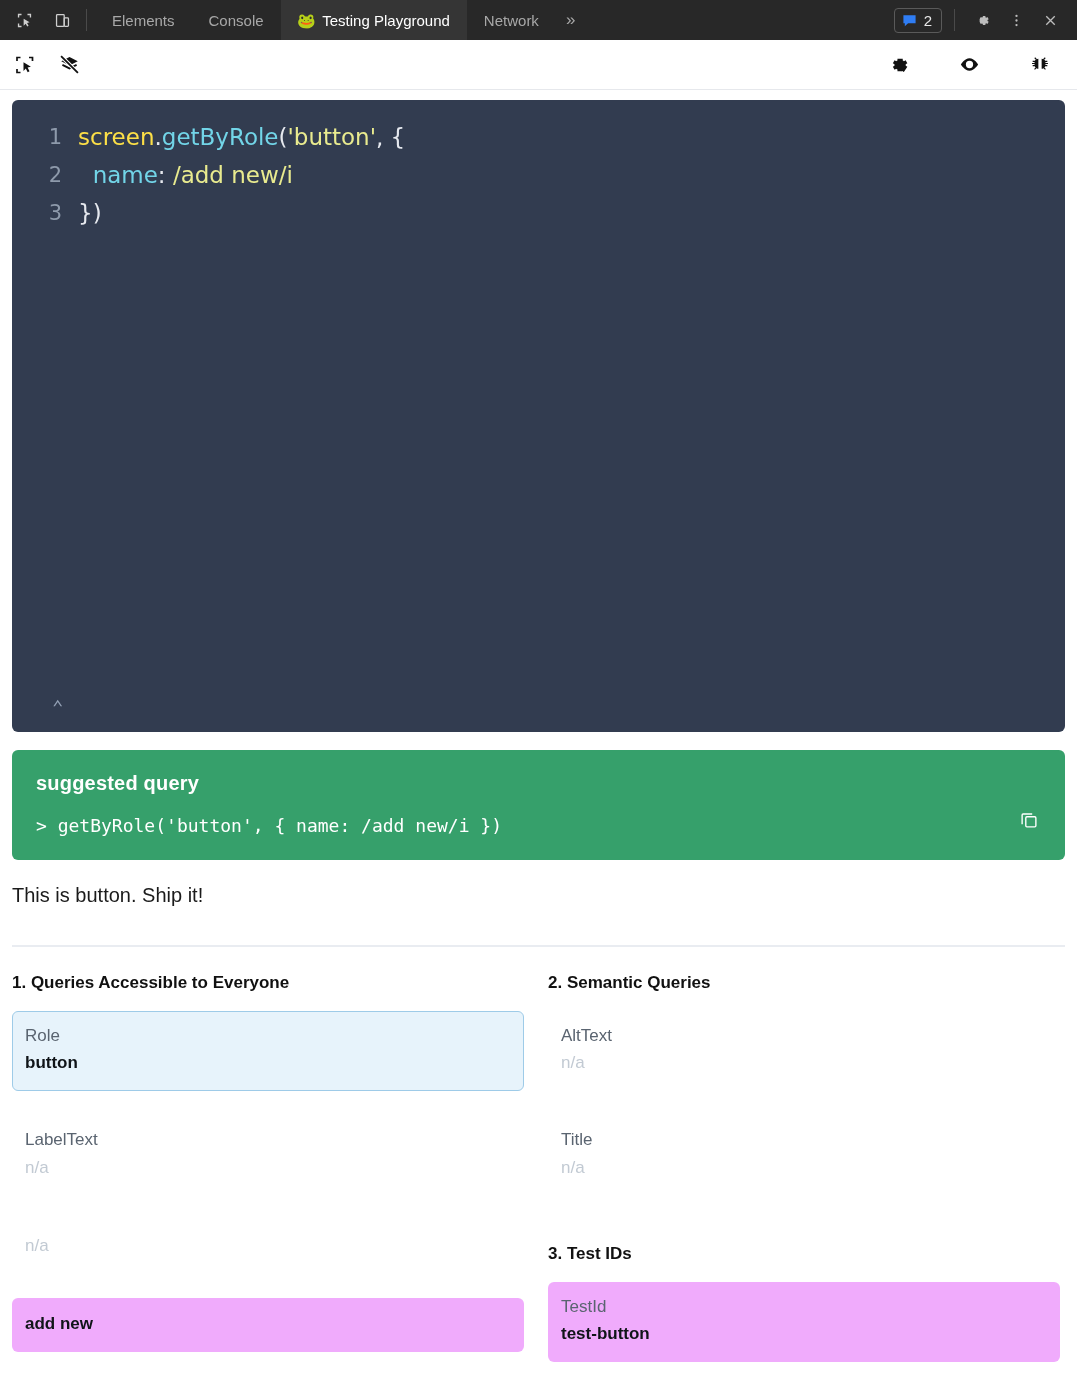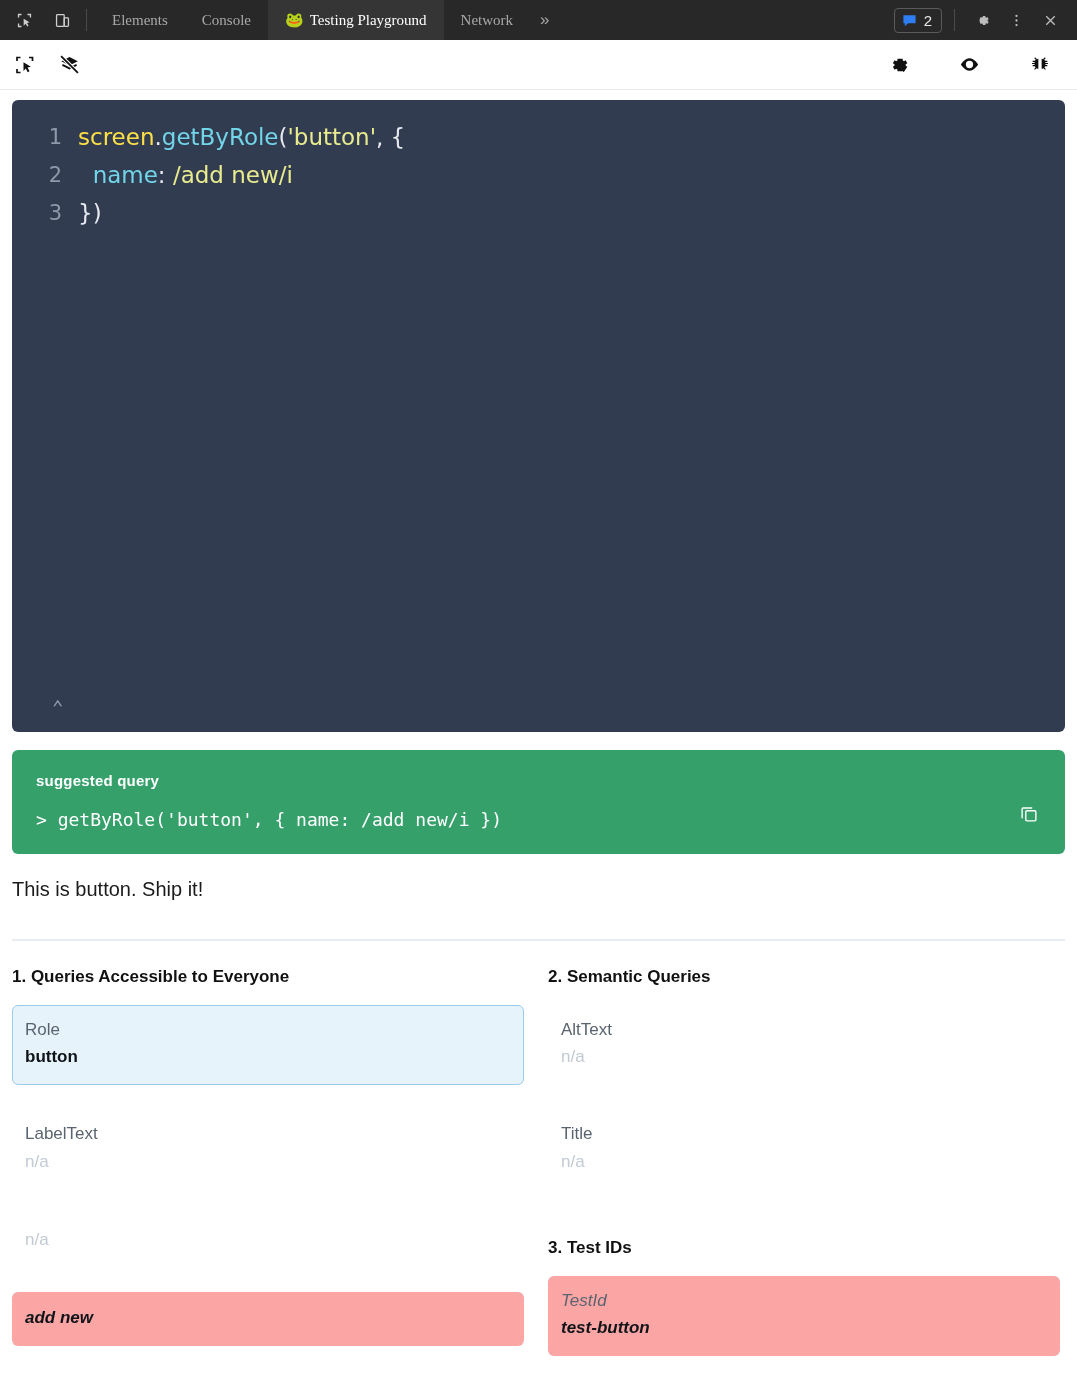--- a/index.html
+++ b/index.html
@@ -35,21 +35,20 @@
     width: 1px; background: #4a4a4a;
     margin: 9px 8px 9px 4px;
   }
   .dt-tabs { display: flex; align-items: stretch; flex: 1; }
   .dt-tab {
     display: flex; align-items: center; gap: 6px;
     padding: 0 17px;
     font-size: 15px;
     color: #a8a8a8;
     white-space: nowrap;
-    font-family: Liberation Serif, serif;
   }
   .dt-tab.active {
     background: #353535;
     color: #ffffff;
   }
   .dt-tab .frog { font-size: 15px; line-height: 1; }
   .dt-more {
     display: flex; align-items: center;
     padding: 0 10px;
     color: #a8a8a8;
@@ -147,21 +146,21 @@
   
   .suggested {
     margin: 18px 12px 0 12px;
     background: #36a06b;
     border-radius: 6px;
     padding: 22px 22px 24px 24px;
     position: relative;
     color: #ffffff;
   }
   .suggested-title {
-    font-size: 15px;
+    font-size: 20px;
     font-weight: bold;
     letter-spacing: .2px;
     margin-bottom: 20px;
   }
   .suggested-code {
     font-family: "DejaVu Sans Mono", monospace;
     font-size: 18px;
     color: #ffffff;
     white-space: pre;
   }
@@ -201,22 +200,21 @@
   .col-title.spaced { margin-top: 48px; }
 
   .qfield {
     border-radius: 6px;
     padding: 11px 12px 13px 12px;
     margin-bottom: 24px;
     border: 1px solid transparent;
     background: transparent;
   }
   .qfield.filled {
-    background: #fca5a5;
-    font-style: italic;
+    background: #f0abfc;
   }
   .qfield.selected {
     background: #e7f3fb;
     border: 1px solid #9ecbe8;
   }
   .qfield .qlabel {
     font-size: 17px;
     color: #5a6470;
     line-height: 1.55;
   }

